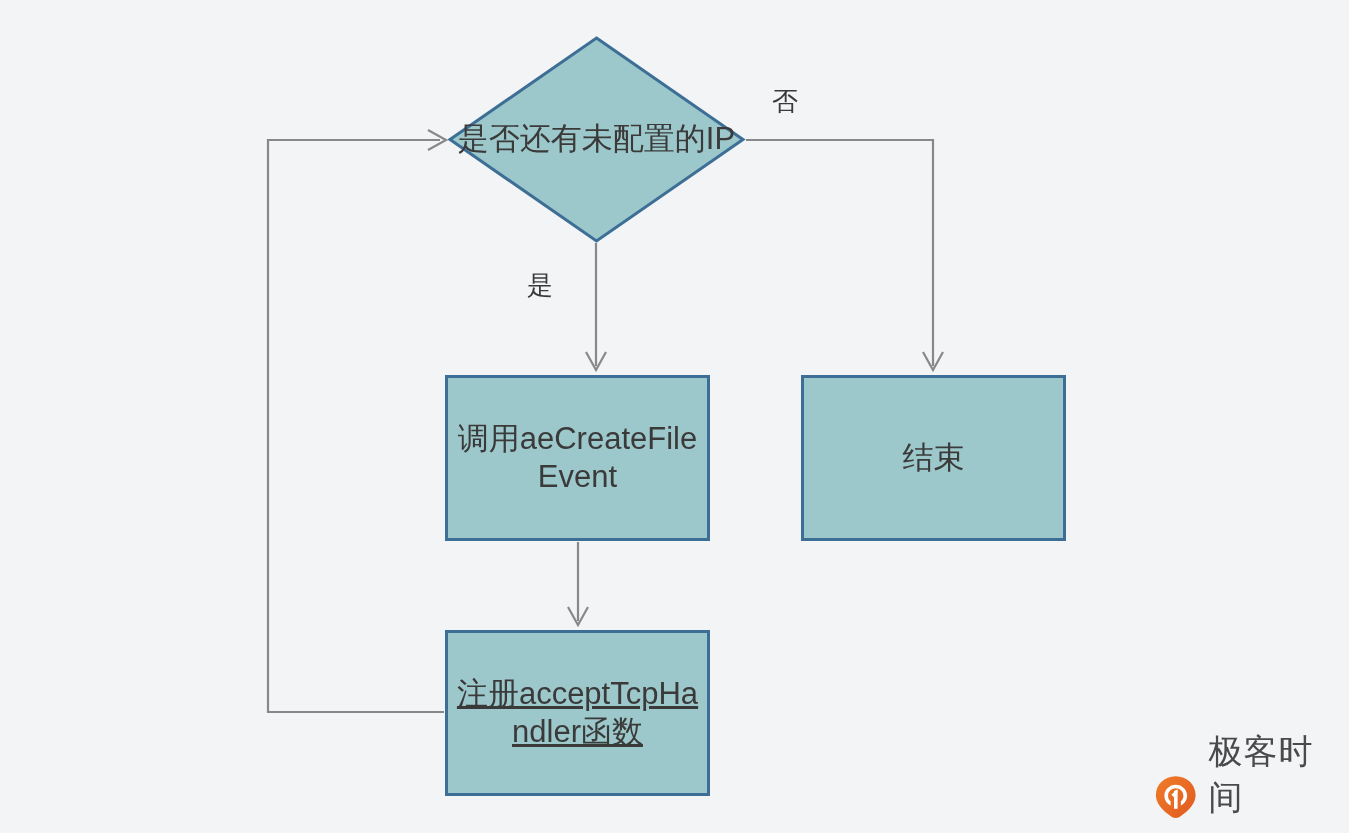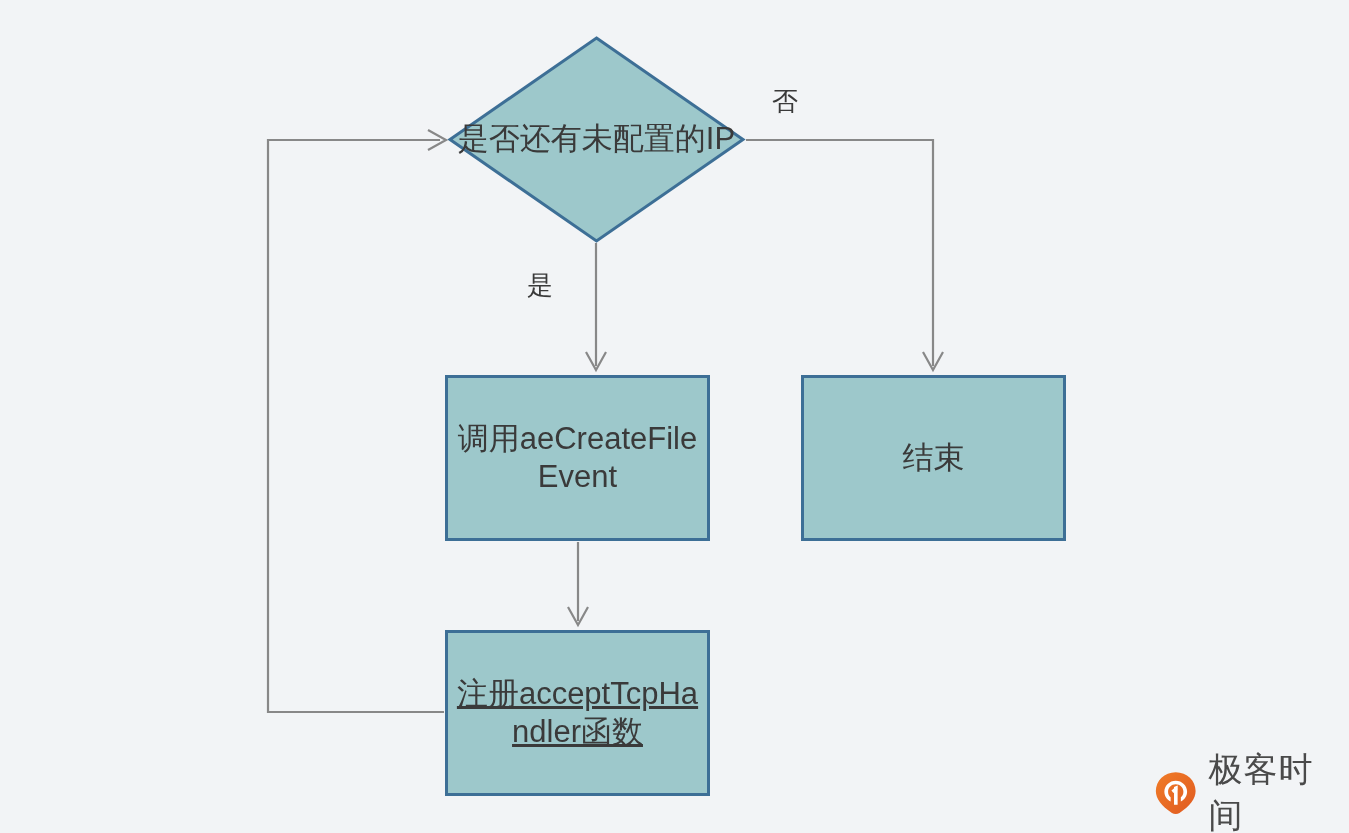--- a/index.html
+++ b/index.html
@@ -101,21 +101,21 @@
     left: 527px;
     top: 268px;
   }
   #watermark {
     position: absolute;
     left: 1153px;
     top: 765px;
     width: 188px;
     height: 56px;
     display: flex;
-    align-items: center;
+    align-items: flex-end;
     gap: 10px;
   }
   #watermark-text {
     font-size: 34px;
     color: #4a4a4a;
     letter-spacing: 1px;
     font-family: "DejaVu Sans", "Liberation Sans", sans-serif;
   }
 </style>
 </head>

